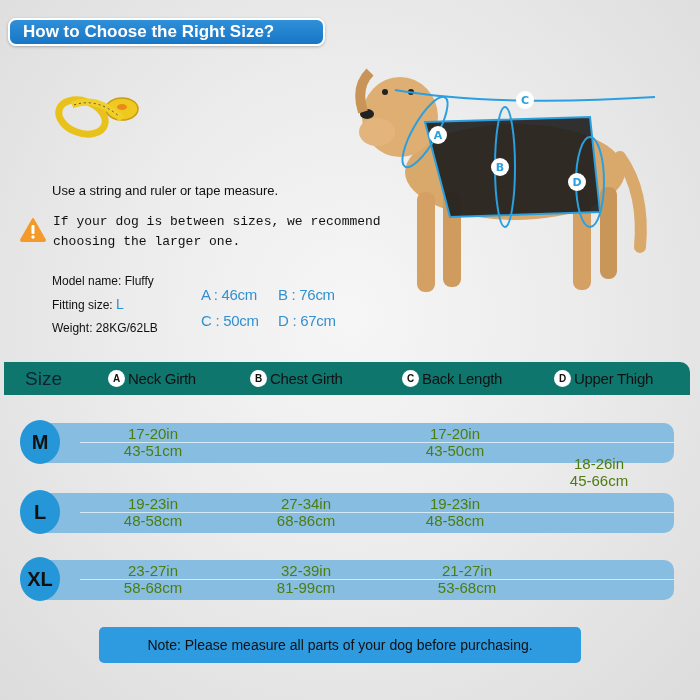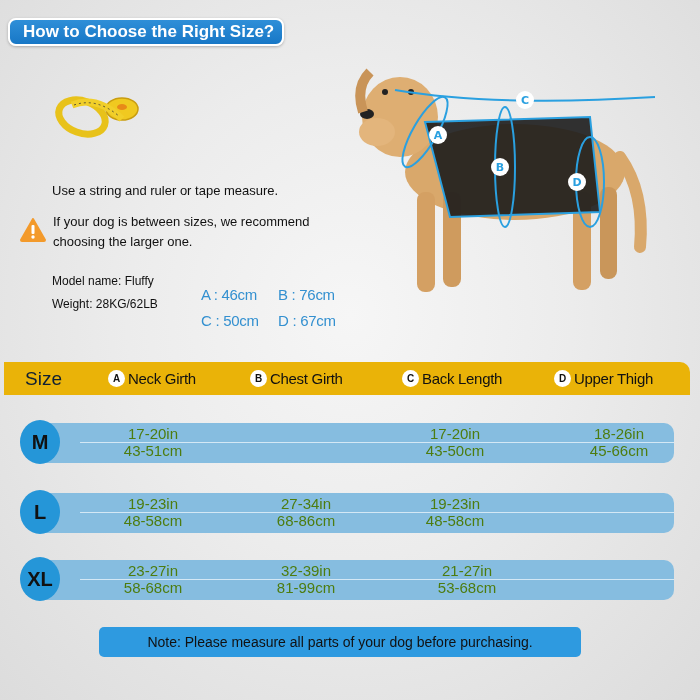--- a/index.html
+++ b/index.html
@@ -4,38 +4,38 @@
 <style>
   * { box-sizing: border-box; margin: 0; padding: 0; }
   html, body { width: 700px; height: 700px; overflow: hidden; }
   body {
     font-family: "Liberation Sans", "DejaVu Sans", sans-serif;
     background: radial-gradient(ellipse at 50% 45%, #f6f6f6 0%, #ececec 45%, #dcdcdc 100%);
     position: relative;
     color: #111;
   }
   .title-pill {
-    position: absolute; left: 8px; top: 18px; width: 276px; height: 28px;
+    position: absolute; left: 8px; top: 18px; width: 317px; height: 28px;
     background: linear-gradient(#2f8fd8, #1777c6);
     border: 2px solid #fff; border-radius: 8px;
     box-shadow: 0 1px 3px rgba(0,0,0,.25);
     color: #fff; font-size: 17px; font-weight: bold;
     display: flex; align-items: center; padding-left: 13px;
   }
   .tape { position: absolute; left: 52px; top: 85px; width: 92px; height: 55px; }
   .tip1 { position: absolute; left: 52px; top: 183px; font-size: 13px; }
   .warn-icon { position: absolute; left: 20px; top: 218px; width: 26px; height: 24px; }
-  .tip2 { position: absolute; left: 53px; top: 212px; font-size: 13px; line-height: 20px; }
+  .tip2 { position: absolute; left: 53px; top: 212px; font-size: 13px; line-height: 20px; font-family: Liberation Mono, monospace; }
   .model { position: absolute; left: 52px; top: 270px; font-size: 12px; line-height: 23px; }
   .model .hl { color: #2d8fd4; font-size: 14px; }
   .meas { position: absolute; font-size: 15px; color: #3390d0; letter-spacing: -0.3px; }
   .dog { position: absolute; left: 355px; top: 62px; width: 320px; height: 250px; }
   .hdr {
     position: absolute; left: 4px; top: 362px; width: 686px; height: 33px;
-    background: #eab308; border-radius: 0 10px 0 0;
+    background: #0f766e; border-radius: 0 10px 0 0;
     display: flex; align-items: center;
   }
   .hdr .size { position: absolute; left: 21px; font-size: 19px; color: #102033; }
   .hdr .col { position: absolute; display: flex; align-items: center; font-size: 15px; color: #111; letter-spacing: -0.3px; }
   .badge {
     width: 17px; height: 17px; border-radius: 50%; background: #fff;
     color: #111; font-size: 10px; font-weight: bold;
     display: inline-flex; align-items: center; justify-content: center; margin-right: 3px;
   }
   .row { position: absolute; left: 20px; width: 654px; height: 40px; }
@@ -44,21 +44,21 @@
     background: #86bde0; border-radius: 6px 10px 10px 6px;
   }
   .row .line { position: absolute; left: 60px; right: 0; top: 22px; height: 1px; background: #d4e8f5; }
   .row .circ {
     position: absolute; left: 0; top: 0; width: 40px; height: 44px; border-radius: 50%;
     background: #2596d8; color: #111; font-size: 20px; font-weight: bold;
     display: flex; align-items: center; justify-content: center;
   }
   .cell { position: absolute; top: 5px; width: 110px; text-align: center; font-size: 15px; line-height: 17px; color: #4d7c0f; }
   .note {
-    position: absolute; left: 99px; top: 627px; width: 482px; height: 30px;
+    position: absolute; left: 99px; top: 627px; width: 482px; height: 36px;
     background: #2e9ae0; border-radius: 5px;
     font-size: 14px; color: #111; display: flex; align-items: center; justify-content: center;
   }
 </style>
 </head>
 <body>
 
 <div class="title-pill">How to Choose the Right Size?</div>
 
 <svg class="tape" viewBox="0 0 92 55">
@@ -76,20 +76,21 @@
   <rect x="11.5" y="7" width="3" height="9" rx="1" fill="#fff"></rect>
   <circle cx="13" cy="19" r="1.7" fill="#fff"></circle>
 </svg>
 <div class="tip2">
   <div>If your dog is between sizes, we recommend</div>
   <div>choosing the larger one.</div>
 </div>
 
 <div class="model">
   <div>Model name: Fluffy</div>
+  <div><span>Fitting size: </span><span class="hl">L</span></div>
   <div>Weight: 28KG/62LB</div>
 </div>
 <div class="meas" style="left:201px; top:286px;">A : 46cm</div>
 <div class="meas" style="left:278px; top:286px;">B : 76cm</div>
 <div class="meas" style="left:201px; top:312px;">C : 50cm</div>
 <div class="meas" style="left:278px; top:312px;">D : 67cm</div>
 
 <svg class="dog" viewBox="0 0 320 250">
 
   <ellipse cx="160" cy="110" rx="110" ry="48" fill="#d9a86b"></ellipse>
@@ -153,21 +154,21 @@
   <div class="line"></div>
   <div class="circ">M</div>
   <div class="cell" style="left:78px;">
       <div>17-20in</div>
       <div>43-51cm</div>
     </div>
   <div class="cell" style="left:380px;">
       <div>17-20in</div>
       <div>43-50cm</div>
     </div>
-  <div class="cell" style="left:544px;">
+  <div class="cell" style="left:524px;margin-top:30px;">
       <div>18-26in</div>
       <div>45-66cm</div>
     </div>
 </div>
 
 <div class="row" style="top:490px;">
   <div class="bar"></div>
   <div class="line"></div>
   <div class="circ">L</div>
   <div class="cell" style="left:78px;">

